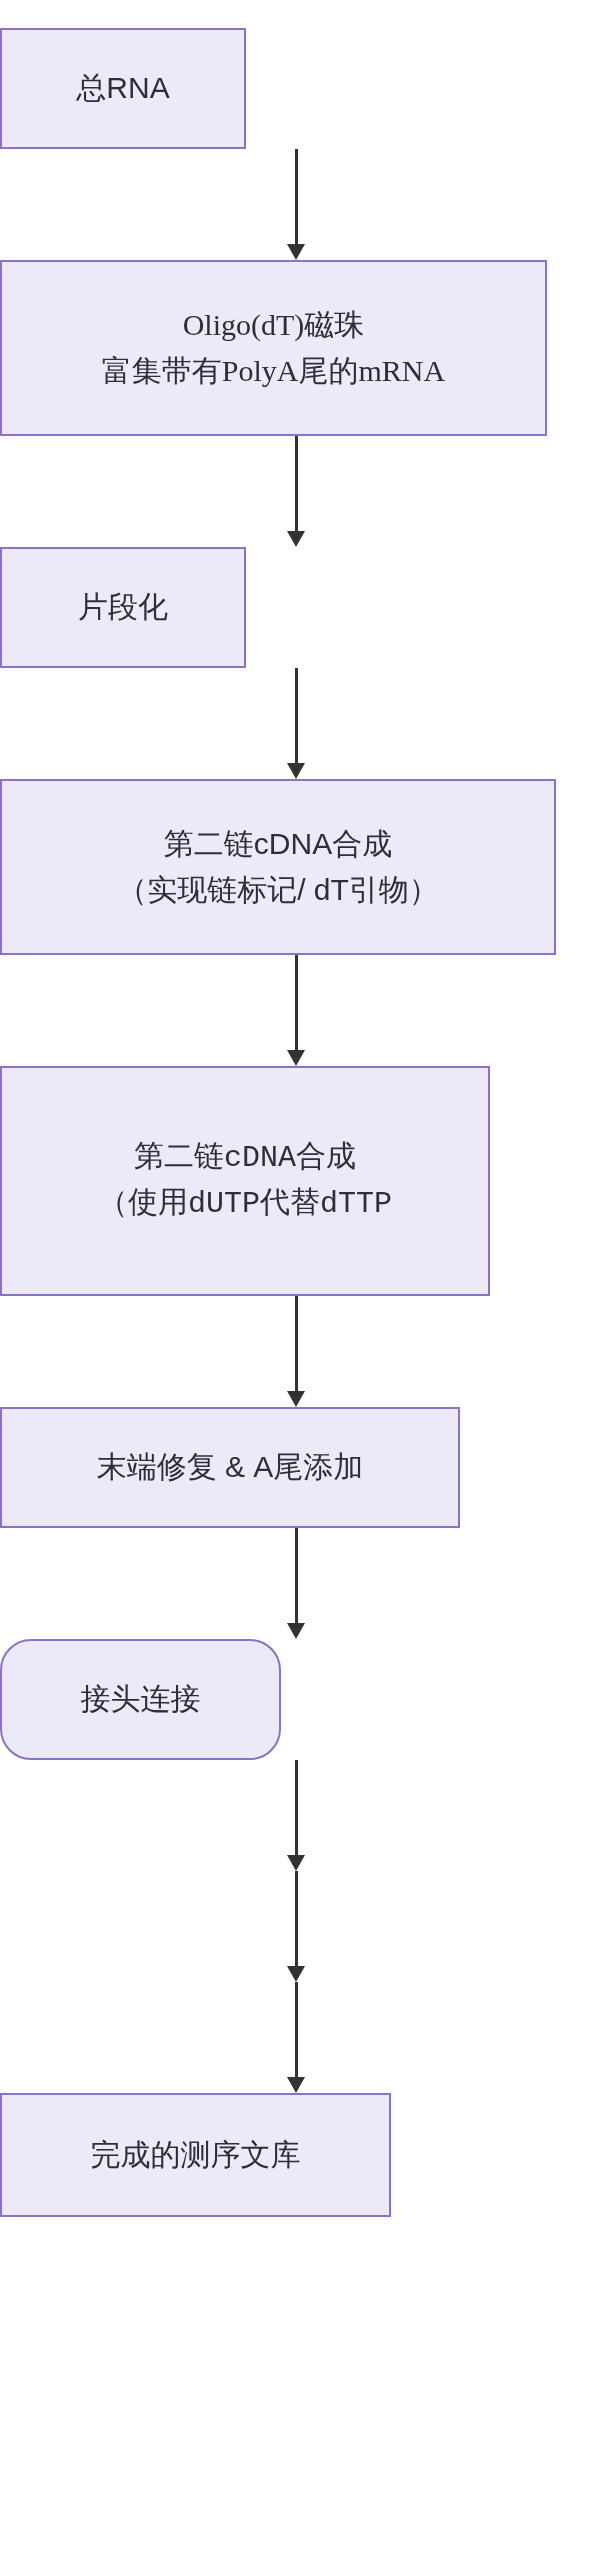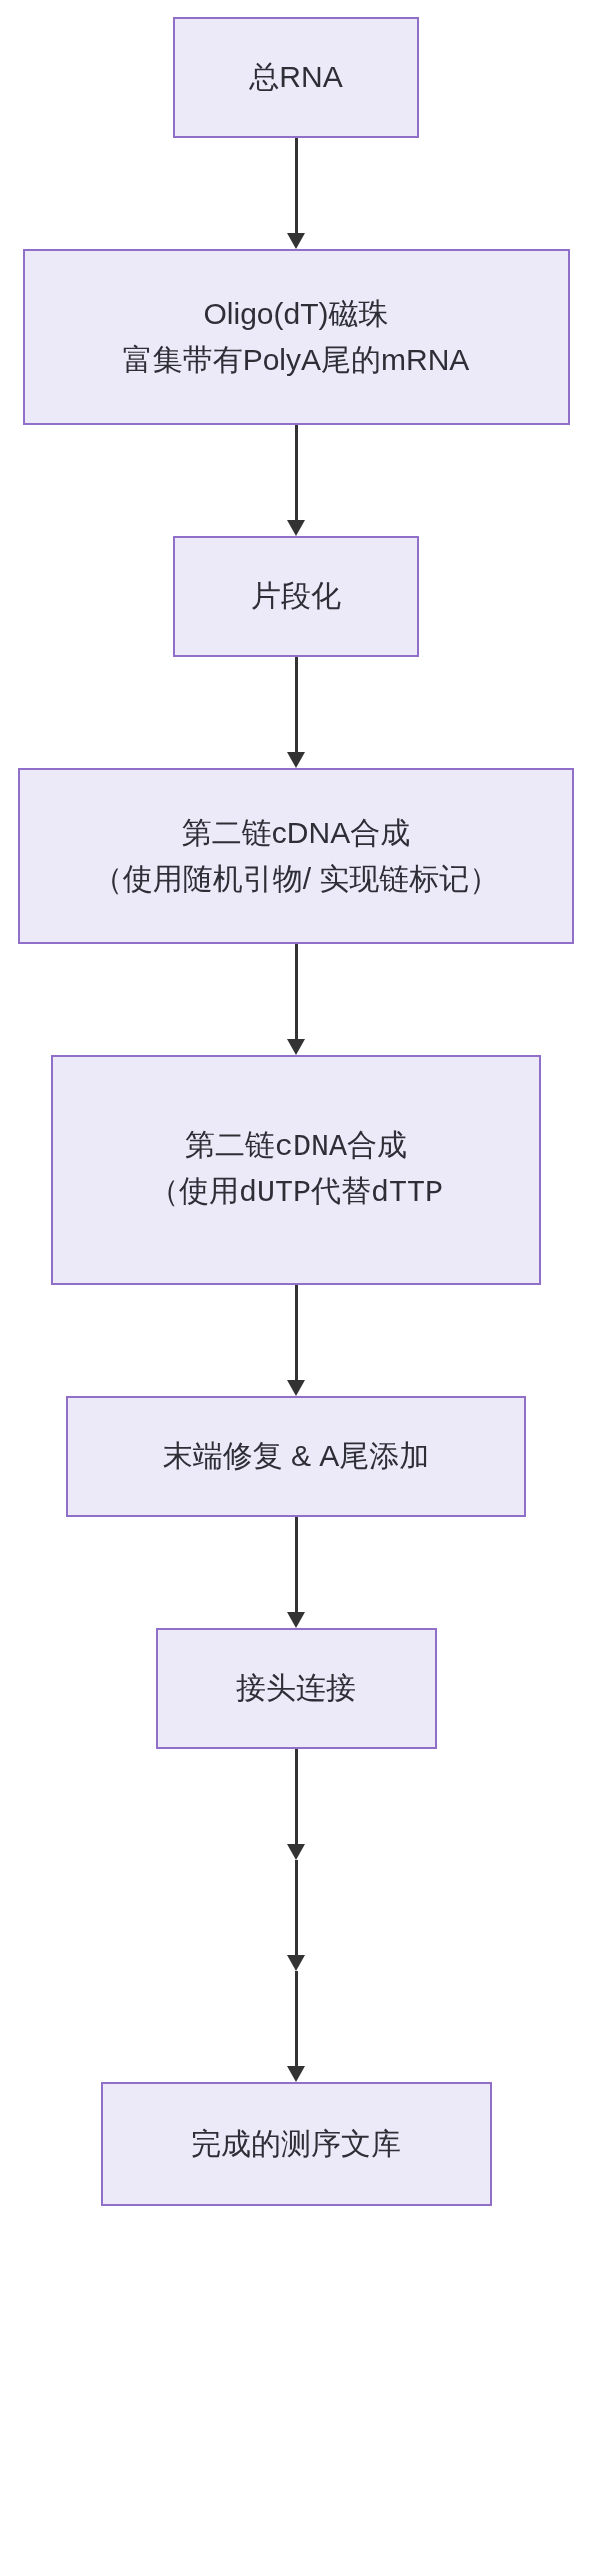--- a/index.html
+++ b/index.html
@@ -8,22 +8,21 @@
     background: #ffffff;
   }
   .canvas {
     position: relative;
     width: 592px;
     height: 2576px;
     margin: 0 auto;
     background: #ffffff;
     display: flex;
     flex-direction: column;
-    align-items: center;
-    padding-top: 17px;
+    padding-top: 28px;
     box-sizing: border-box;
     font-family: "Liberation Sans", "DejaVu Sans", sans-serif;
     overflow: hidden;
   }
   .node {
     box-sizing: border-box;
     flex: 0 0 auto;
     border: 2.2px solid #8F6FC8;
     background: #ECEAF9;
     color: #2E2E36;
@@ -34,26 +33,26 @@
     text-align: center;
     font-size: 30px;
     line-height: 1.55;
   }
   .node .line {
     display: block;
     white-space: nowrap;
   }
   
   .n1  { width: 246px; height: 121px; }
-  .n2  { width: 547px; height: 176px; }
+  .n2  { width: 547px; height: 176px; font-family: Liberation Serif, serif; }
   .n3  { width: 246px; height: 121px; }
   .n4  { width: 556px; height: 176px; }
   .n5  { width: 490px; height: 230px; font-family: Liberation Mono, monospace; }
   .n6  { width: 460px; height: 121px; }
-  .n7  { width: 281px; height: 121px; }
+  .n7  { width: 281px; height: 121px; border-radius: 31px; }
   .n8  { width: 408px; height: 230px; }
   .n9  { width: 390px; height: 121px; }
   .n10 { width: 391px; height: 124px; }
 
   .arrow {
     flex: 0 0 auto;
     height: 111px;
     display: flex;
     flex-direction: column;
     align-items: center;
@@ -100,21 +99,21 @@
     <span class="line">片段化</span>
   </div>
 
   <div class="arrow">
     <div class="shaft"></div>
     <div class="head"></div>
   </div>
 
   <div class="node n4">
     <span class="line">第二链cDNA合成</span>
-    <span class="line">（使用随机引物/ 实现链标记）</span>
+    <span class="line">（实现链标记/ dT引物）</span>
   </div>
 
   <div class="arrow">
     <div class="shaft"></div>
     <div class="head"></div>
   </div>
 
   <div class="node n5">
     <span class="line">第二链cDNA合成</span>
     <span class="line">（使用dUTP代替dTTP</span>

